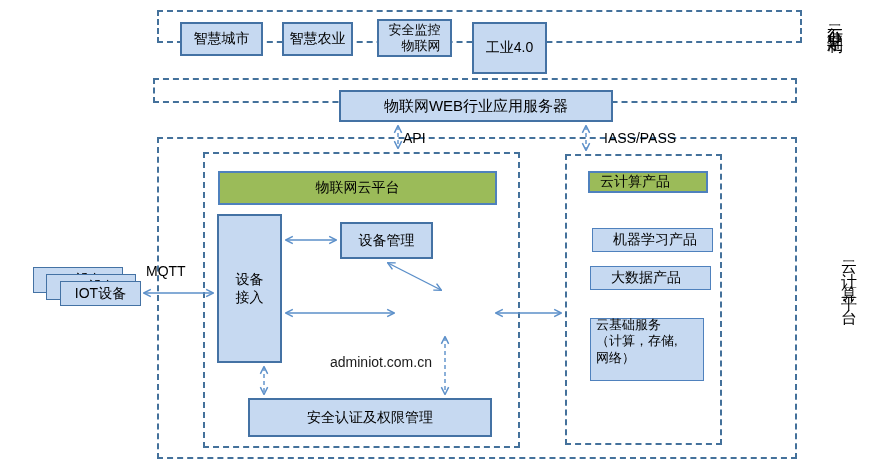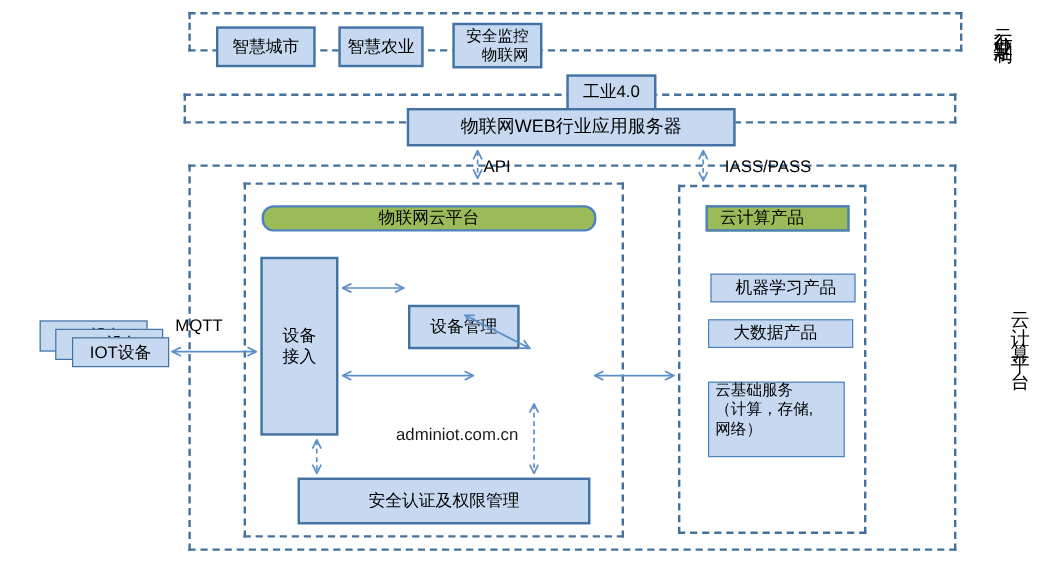--- a/index.html
+++ b/index.html
@@ -44,28 +44,28 @@
   <div class="dashed" style="left:157px;top:10px;width:645px;height:33px;"></div>
   <div class="dashed" style="left:153px;top:78px;width:644px;height:25px;"></div>
   <div class="dashed" style="left:157px;top:137px;width:640px;height:322px;"></div>
   <div class="dashed" style="left:203px;top:152px;width:317px;height:296px;"></div>
   <div class="dashed" style="left:565px;top:154px;width:157px;height:291px;"></div>
 
   <div class="box" style="left:180px;top:22px;width:83px;height:34px;">智慧城市</div>
   <div class="box" style="left:282px;top:22px;width:71px;height:34px;">智慧农业</div>
   <div class="box small" style="left:377px;top:19px;width:75px;height:38px;text-align:right;">安全监控
 物联网</div>
-  <div class="box" style="left:472px;top:22px;width:75px;height:30px;margin-top:40px;">工业4.0</div>
+  <div class="box" style="left:472px;top:22px;width:75px;height:52px;">工业4.0</div>
 
   <div class="box" style="left:339px;top:90px;width:274px;height:32px;font-size:15px;">物联网WEB行业应用服务器</div>
 
-  <div class="green" style="left:218px;top:171px;width:279px;height:22px;border-radius:10px;">物联网云平台</div>
+  <div class="green" style="left:218px;top:171px;width:279px;height:34px;">物联网云平台</div>
   <div class="box" style="left:217px;top:214px;width:65px;height:149px;">设备
 接入</div>
-  <div class="box" style="left:340px;top:222px;width:93px;height:37px;margin-top:32px;">设备管理</div>
+  <div class="box" style="left:340px;top:222px;width:93px;height:37px;">设备管理</div>
   <div class="box" style="left:248px;top:398px;width:244px;height:39px;">安全认证及权限管理</div>
   <div class="label domain-label" style="left:330px;top:355px;">adminiot.com.cn</div>
 
   <div class="green left" style="left:588px;top:171px;width:120px;height:22px;">云计算产品</div>
   <div class="box thin leftpad" style="left:592px;top:228px;width:121px;height:24px;">机器学习产品</div>
   <div class="box thin leftpad" style="left:590px;top:266px;width:121px;height:24px;">大数据产品</div>
   <div class="box thin leftpad small" style="left:590px;top:318px;width:114px;height:63px;padding:2px 2px 18px 5px;">云基础服务
 （计算，存储,
 网络）</div>
 

